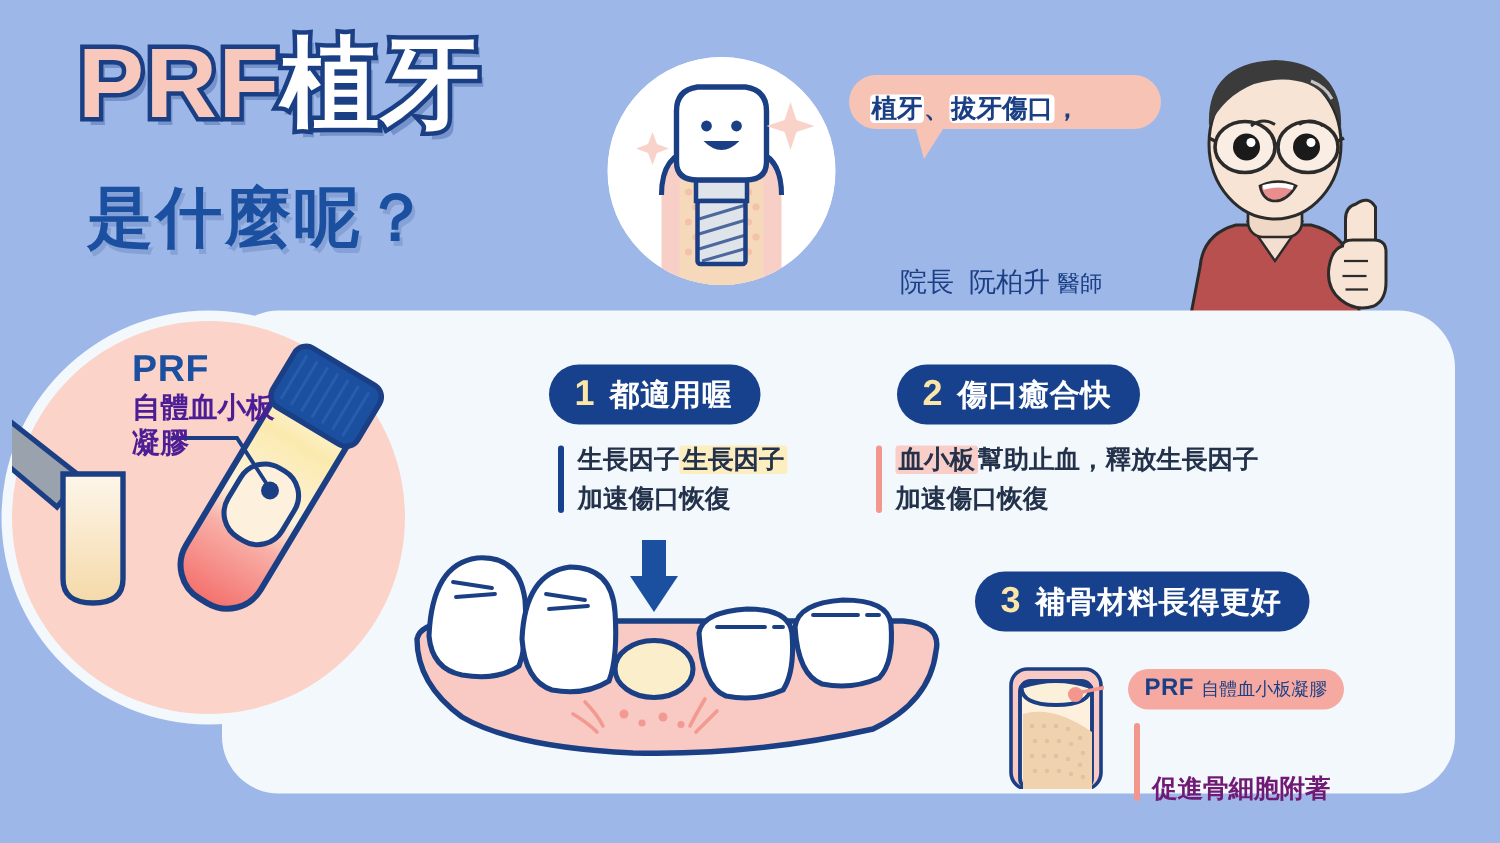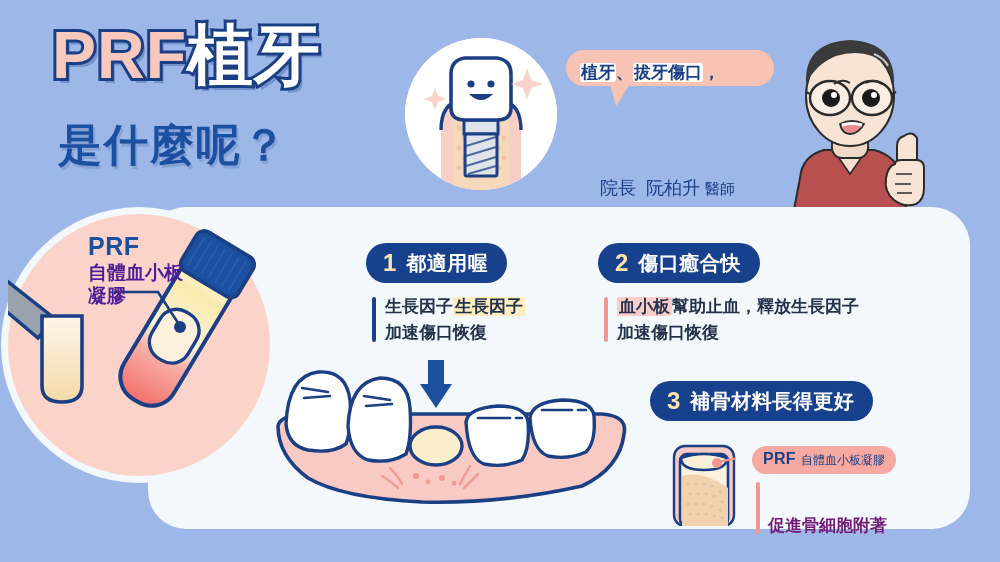--- a/index.html
+++ b/index.html
@@ -289,21 +289,21 @@
     <div class="ln">
       <span>生長因子</span><span class="hl-yellow">生長因子</span>
     </div>
     <div class="ln">加速傷口恢復</div>
   </div>
 
   <div class="pill" style="left:598px; top:243px;">
     <span class="num">2</span>
     <span class="lbl">傷口癒合快</span>
   </div>
-  <div class="point-body accent-pink" style="left:604px; top:294px;">
+  <div class="point-body accent-pink" style="left:584px; top:294px;">
     <div class="ln">
       <span class="hl-pink">血小板</span><span>幫助止血，釋放生長因子</span>
     </div>
     <div class="ln">加速傷口恢復</div>
   </div>
 
   <div class="pill" style="left:650px; top:381px;">
     <span class="num">3</span>
     <span class="lbl">補骨材料長得更好</span>
   </div>

